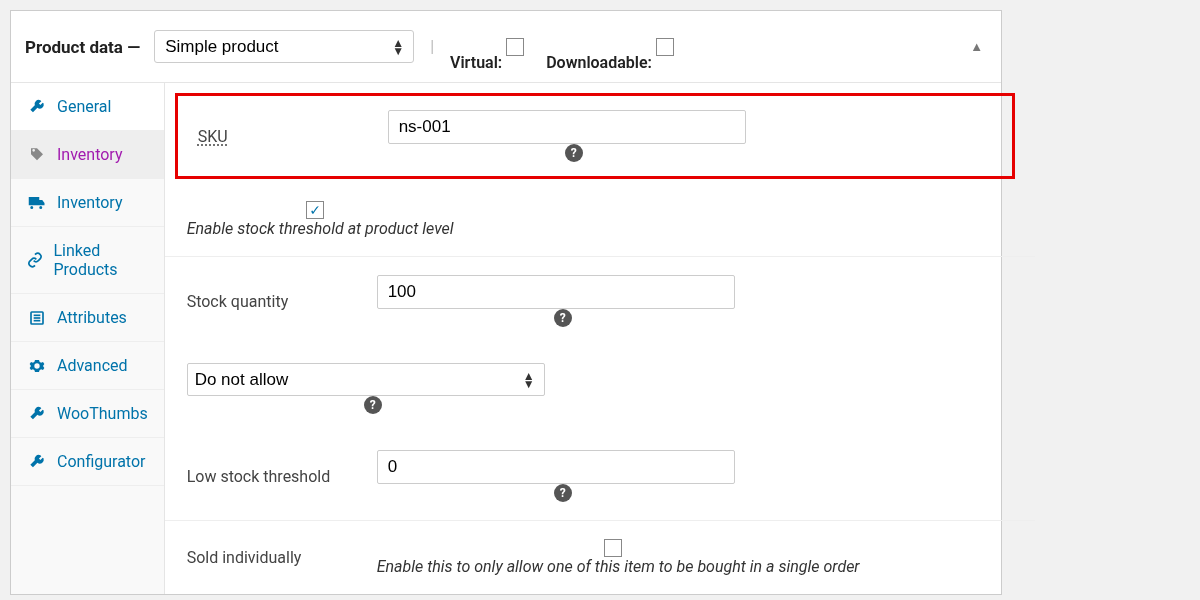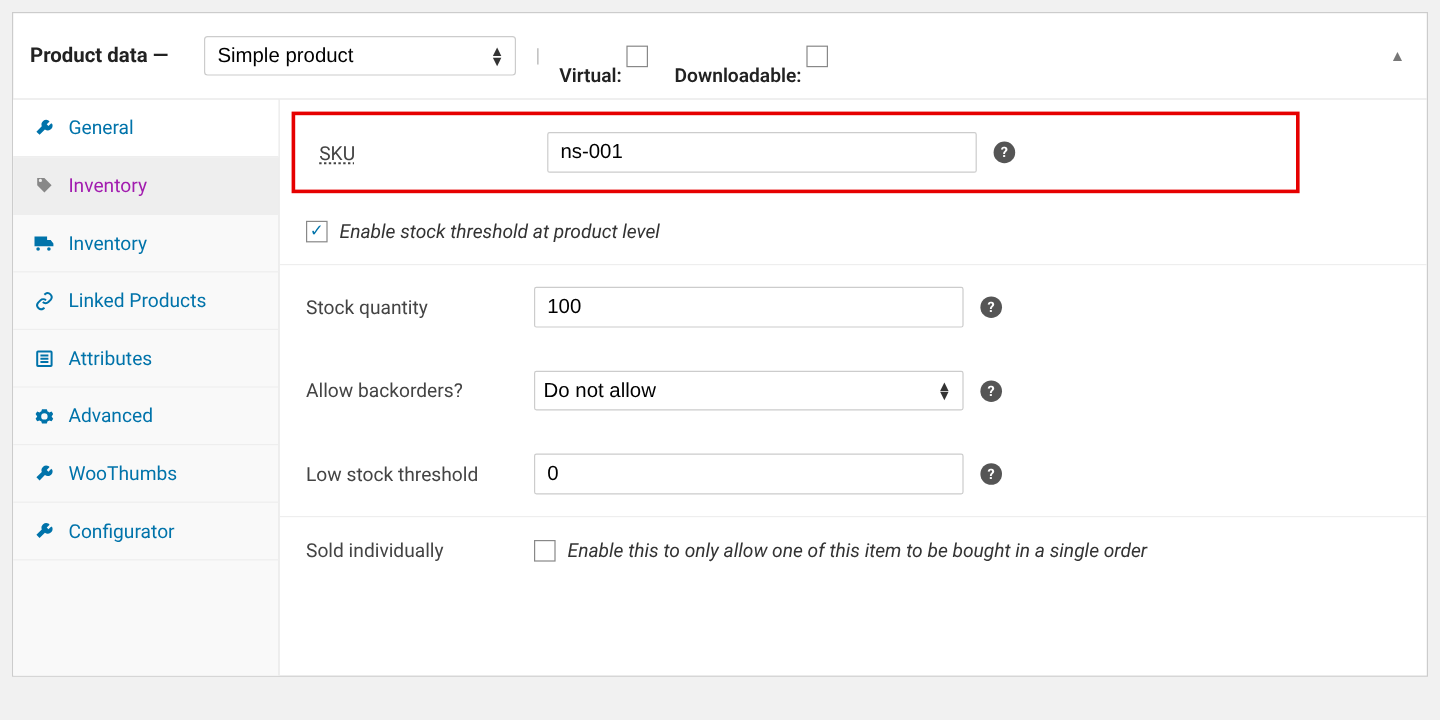--- a/index.html
+++ b/index.html
@@ -4,36 +4,36 @@
 <style>
   * { box-sizing: border-box; margin: 0; padding: 0; }
   body {
     font-family: -apple-system, BlinkMacSystemFont, "Segoe UI", Roboto, sans-serif;
     background: #f1f1f1;
     padding: 10px;
   }
   .panel {
     background: #fff;
     border: 1px solid #ccc;
-    width: 1180px;
+    width: 992px;
   }
   .panel-header {
     display: flex;
     align-items: center;
     padding: 10px 14px;
     border-bottom: 1px solid #e5e5e5;
     position: relative;
   }
   .panel-title {
     font-size: 17px;
     font-weight: 700;
     color: #222;
   }
   .product-type-select {
-    margin-left: 30px;
+    margin-left: 14px;
     font-size: 17px;
     padding: 6px 34px 6px 10px;
     border: 1px solid #ccc;
     border-radius: 3px;
     background: #fff;
     appearance: none;
     width: 260px;
     position: relative;
   }
   .select-wrap { position: relative; display: inline-block; }
@@ -102,21 +102,21 @@
     align-items: center;
     padding: 18px 22px;
     font-size: 16px;
   }
   .field-row.bordered { border-bottom: 1px solid #eee; }
   .field-label {
     width: 190px;
     color: #444;
   }
   .field-label.sku { text-decoration-line: underline; text-decoration-style: dotted; text-underline-offset:3px;}
-  .field-control { display:flex; align-items:center; }
+  .field-control { display:flex; align-items:center;flex-direction:column; }
   .txt-input {
     width: 358px;
     padding: 6px 10px;
     font-size: 17px;
     border: 1px solid #ccc;
     border-radius: 2px;
   }
   .sel-input {
     width: 358px;
     padding: 6px 7px;
@@ -271,21 +271,20 @@
 
       <div class="field-row">
         <span class="field-label">Stock quantity</span>
         <div class="field-control">
           <input class="txt-input" value="100" style="">
           <span class="help">?</span>
         </div>
       </div>
 
       <div class="field-row">
-        <span class="field-label">Allow backorders?</span>
         <div class="field-control">
           <span class="select-wrap">
             <select class="sel-input">
               <option>Do not allow</option>
             </select>
             <span class="select-arrow">▲<br>▼</span>
           </span>
           <span class="help">?</span>
         </div>
       </div>

